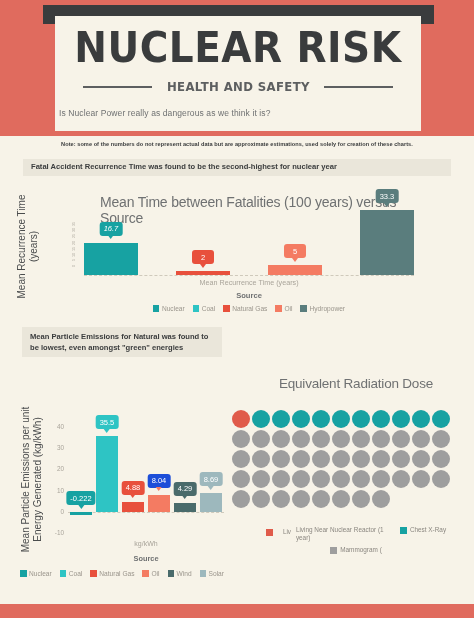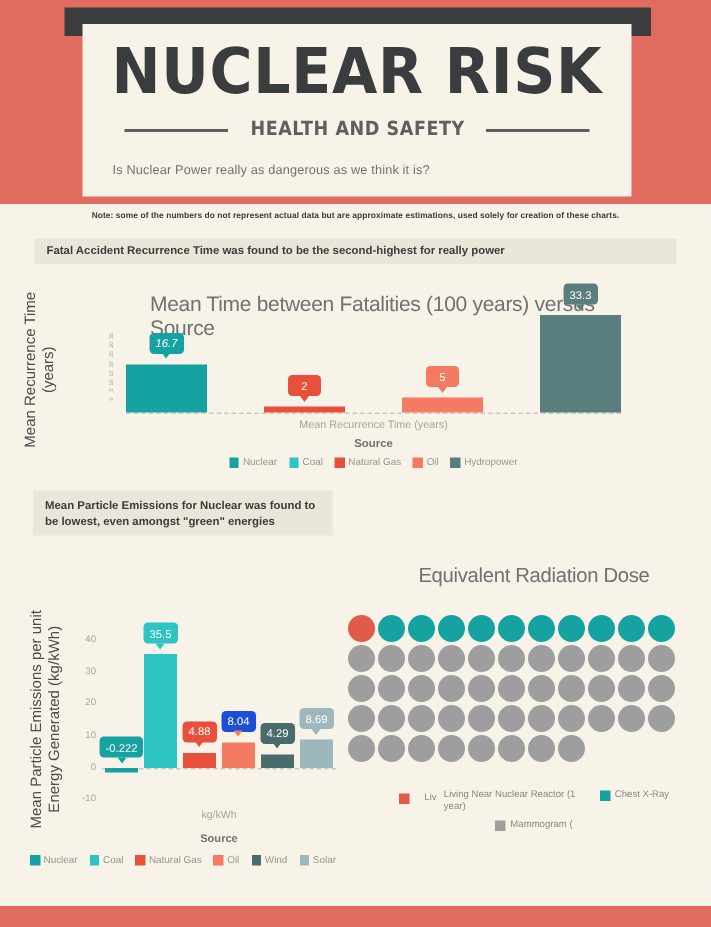--- a/index.html
+++ b/index.html
@@ -39,21 +39,21 @@
   }
   .sub-rule { flex: 1; height: 2px; background: #5d5f60; }
   .subtitle {
     font-family: "DejaVu Sans", sans-serif;
     font-size: 13px; font-weight: 700; letter-spacing: 0.4px;
     color: #5d5f60; white-space: nowrap;
     transform: scaleX(0.9);
   }
   .tagline {
     align-self: flex-start;
-    margin-left: 20px; margin-top: 14px;
+    margin-left: 4px; margin-top: 14px;
     font-size: 8.5px; color: #6f7172; letter-spacing: 0.1px;
   }
 
   
   .note {
     position: absolute; left: 0; top: 141px; width: 474px;
     text-align: center;
     font-size: 5.6px; font-weight: 700; color: #3a3c3d;
     letter-spacing: 0.05px;
   }
@@ -216,21 +216,21 @@
         <div class="sub-rule"></div>
         <div class="subtitle">HEALTH AND SAFETY</div>
         <div class="sub-rule"></div>
       </div>
       <div class="tagline">Is Nuclear Power really as dangerous as we think it is?</div>
     </div>
   </div>
 
   <div class="note">Note: some of  the numbers do not represent actual data but are approximate estimations, used solely for creation of these charts.</div>
 
-  <div class="callout callout-wide">Fatal Accident Recurrence Time was found to be the second-highest for really power</div>
+  <div class="callout callout-wide">Fatal Accident Recurrence Time was found to be the second-highest for nuclear year</div>
 
   <div class="chart1">
     <div class="c1-title">Mean Time between Fatalities (100 years) versus Source</div>
     <div class="c1-ylabel">Mean Recurrence Time (years)</div>
     <div class="c1-ticks">
         <span style="top: 0px;">35</span>
         <span style="top: 6.2px;">30</span>
         <span style="top: 12.4px;">25</span>
         <span style="top: 18.6px;">20</span>
         <span style="top: 24.8px;">15</span>
@@ -275,21 +275,21 @@
           <span class="leg-sw" style="background: rgb(244, 123, 98);"></span>
           <span class="leg-tx">Oil</span>
         </div>
         <div class="leg-item">
           <span class="leg-sw" style="background: rgb(90, 125, 125);"></span>
           <span class="leg-tx">Hydropower</span>
         </div>
       </div>
   </div>
 
-  <div class="callout callout-left">Mean Particle Emissions  for Nuclear was found to be lowest, even amongst "green" energies</div>
+  <div class="callout callout-left">Mean Particle Emissions  for Natural was found to be lowest, even amongst "green" energies</div>
 
   <div class="chart2">
     <div class="c2-ylabel">Mean Particle Emissions per unit Energy Generated (kg/kWh)</div>
     <div class="c2-ticks">
         <span style="top: 6.66667px;">40</span>
         <span style="top: 28px;">30</span>
         <span style="top: 49.3333px;">20</span>
         <span style="top: 70.6667px;">10</span>
         <span style="top: 92px;">0</span>
         <span style="top: 113.333px;">-10</span>

